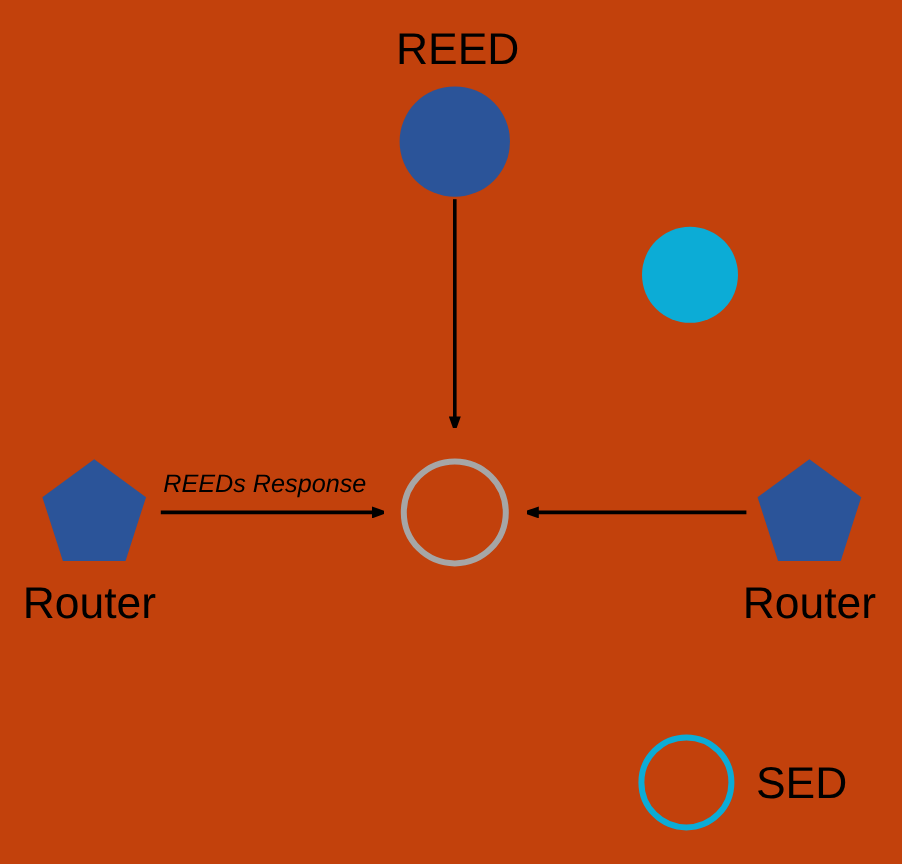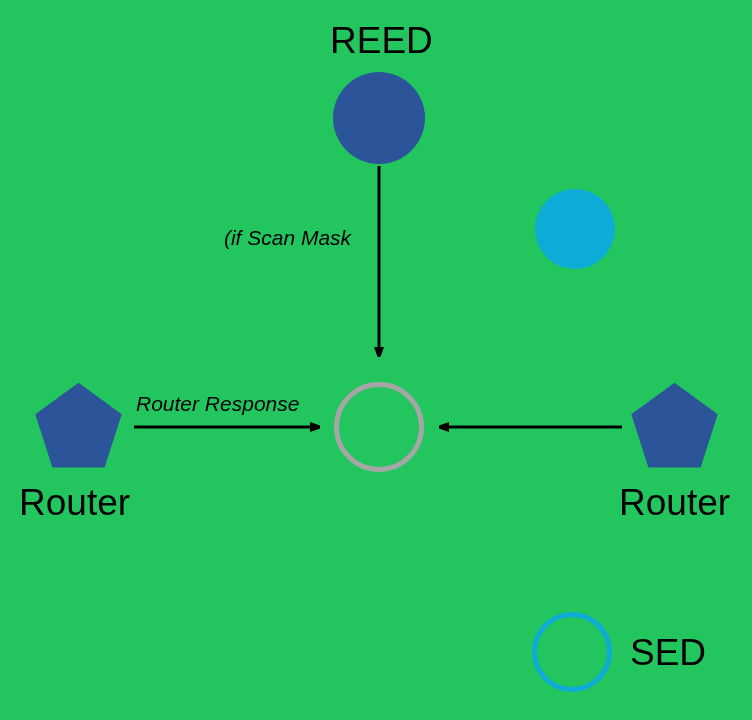--- a/index.html
+++ b/index.html
@@ -4,21 +4,21 @@
 <style>
   html, body {
     margin: 0;
     padding: 0;
     background: #ffffff;
   }
   #diagram-canvas {
     position: relative;
     width: 752px;
     height: 720px;
-    background: #22c55e;
+    background: #c2410c;
     overflow: hidden;
     font-family: "Liberation Sans", sans-serif;
   }
   .node-label {
     position: absolute;
     color: #000000;
     font-family: "Liberation Sans", sans-serif;
     font-size: 37px;
     font-weight: 400;
     line-height: 1;
@@ -138,18 +138,17 @@
   <div class="node-label" id="label-router-left">Router</div>
 
   <div class="shape pentagon pentagon-right">
     <svg viewBox="0 0 100 100" width="91" height="90">
       <polygon points="50,2 98,37 79,96 21,96 2,37" fill="#2B5499"></polygon>
     </svg>
   </div>
   <div class="node-label" id="label-router-right">Router</div>
 
   <div class="edge-label two-line" id="label-scan-mask">
-    <div>(if Scan Mask</div>
   </div>
 
-  <div class="edge-label" id="label-parent-response">Router Response</div>
+  <div class="edge-label" id="label-parent-response">REEDs Response</div>
 
 </div>
 
 </body></html>

